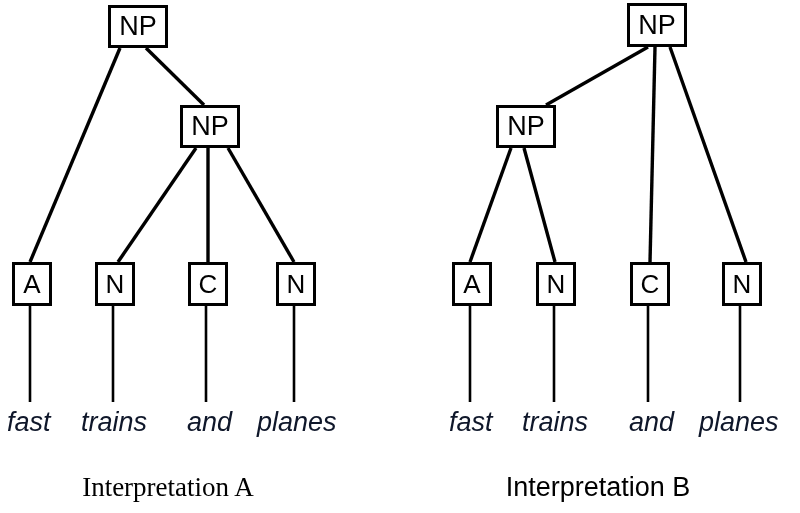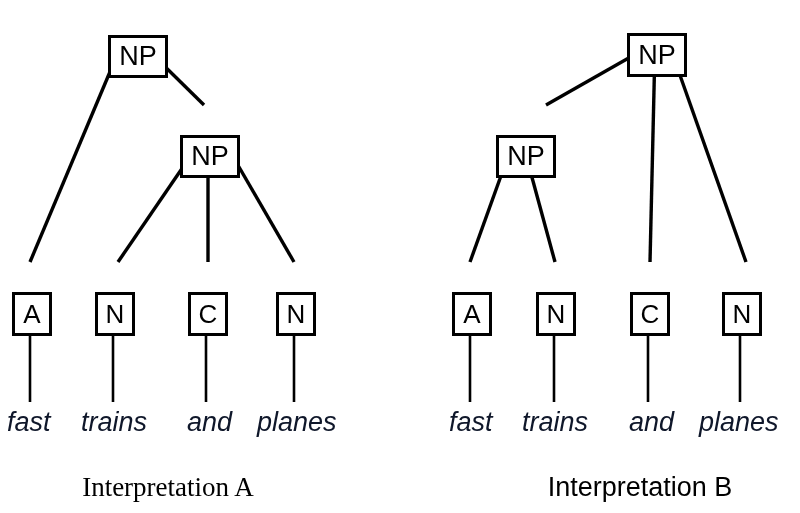--- a/index.html
+++ b/index.html
@@ -43,21 +43,20 @@
     border: 3px solid #000000;
     background: #ffffff;
     display: flex;
     align-items: center;
     justify-content: center;
     font-family: "Liberation Sans", sans-serif;
     font-size: 27px;
     line-height: 1;
     color: #000000;
     letter-spacing: 0px;
-    margin-top: 30px;
   }
   .node-box.leaf {
     font-size: 26px;
   }
   .word-label {
     position: absolute;
     font-family: "Liberation Sans", sans-serif;
     font-style: italic;
     font-size: 27px;
     line-height: 1;
@@ -123,16 +122,16 @@
       <div class="word-label" style="left: 81px; top: 409px;">trains</div>
       <div class="word-label" style="left: 187px; top: 409px;">and</div>
       <div class="word-label" style="left: 257px; top: 409px;">planes</div>
       <div class="word-label" style="left: 449px; top: 409px;">fast</div>
       <div class="word-label" style="left: 522px; top: 409px;">trains</div>
       <div class="word-label" style="left: 629px; top: 409px;">and</div>
       <div class="word-label" style="left: 699px; top: 409px;">planes</div>
     </div>
   <div id="captions-layer">
       <div class="caption" style="left: 62px; top: 474px; width: 212px; font-family: Liberation Serif, serif;">Interpretation A</div>
-      <div class="caption" style="left: 534px; top: 474px; width: 212px;">Interpretation B</div>
+      <div class="caption" style="left: 492px; top: 474px; width: 212px;">Interpretation B</div>
     </div>
 
 </div>
 
 </body></html>

